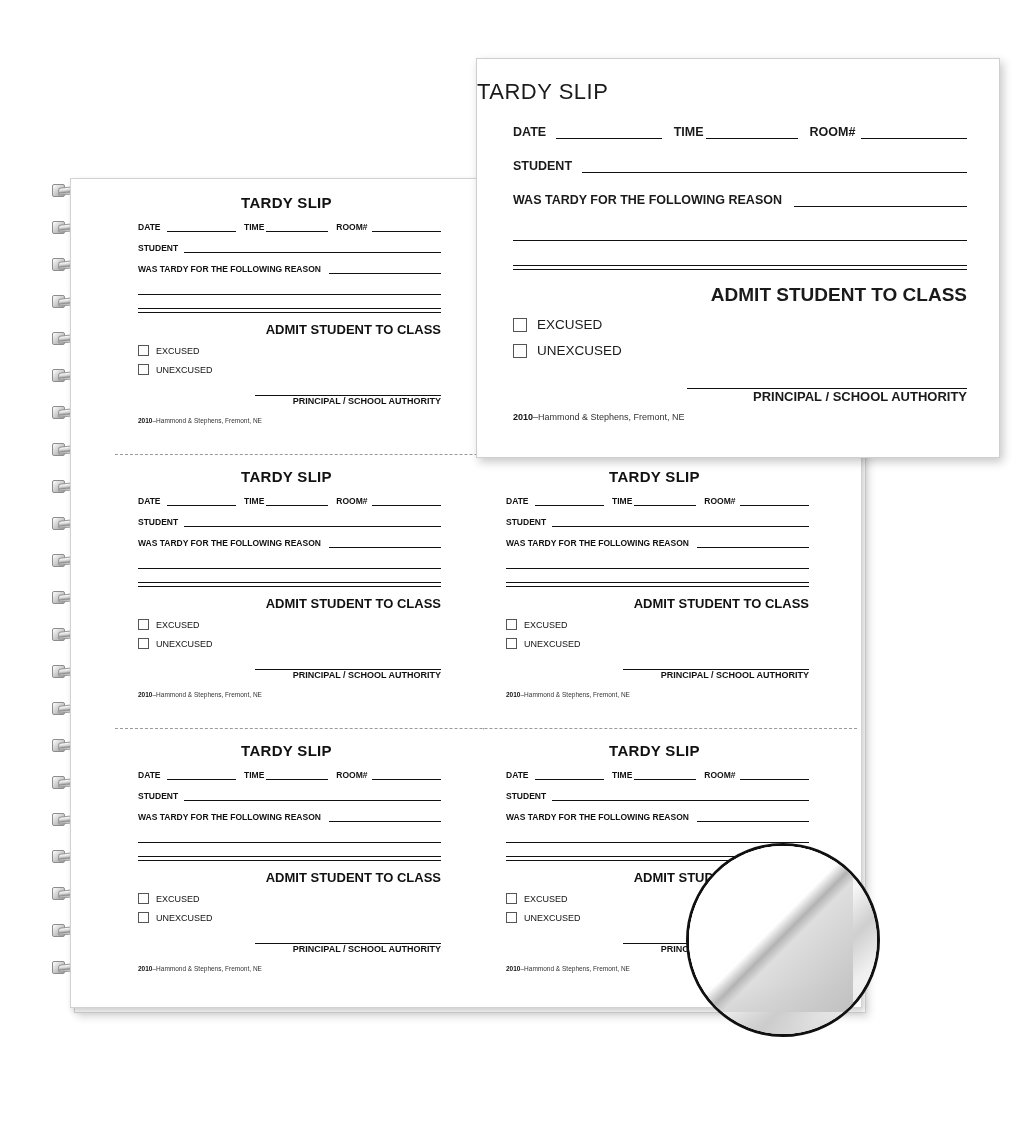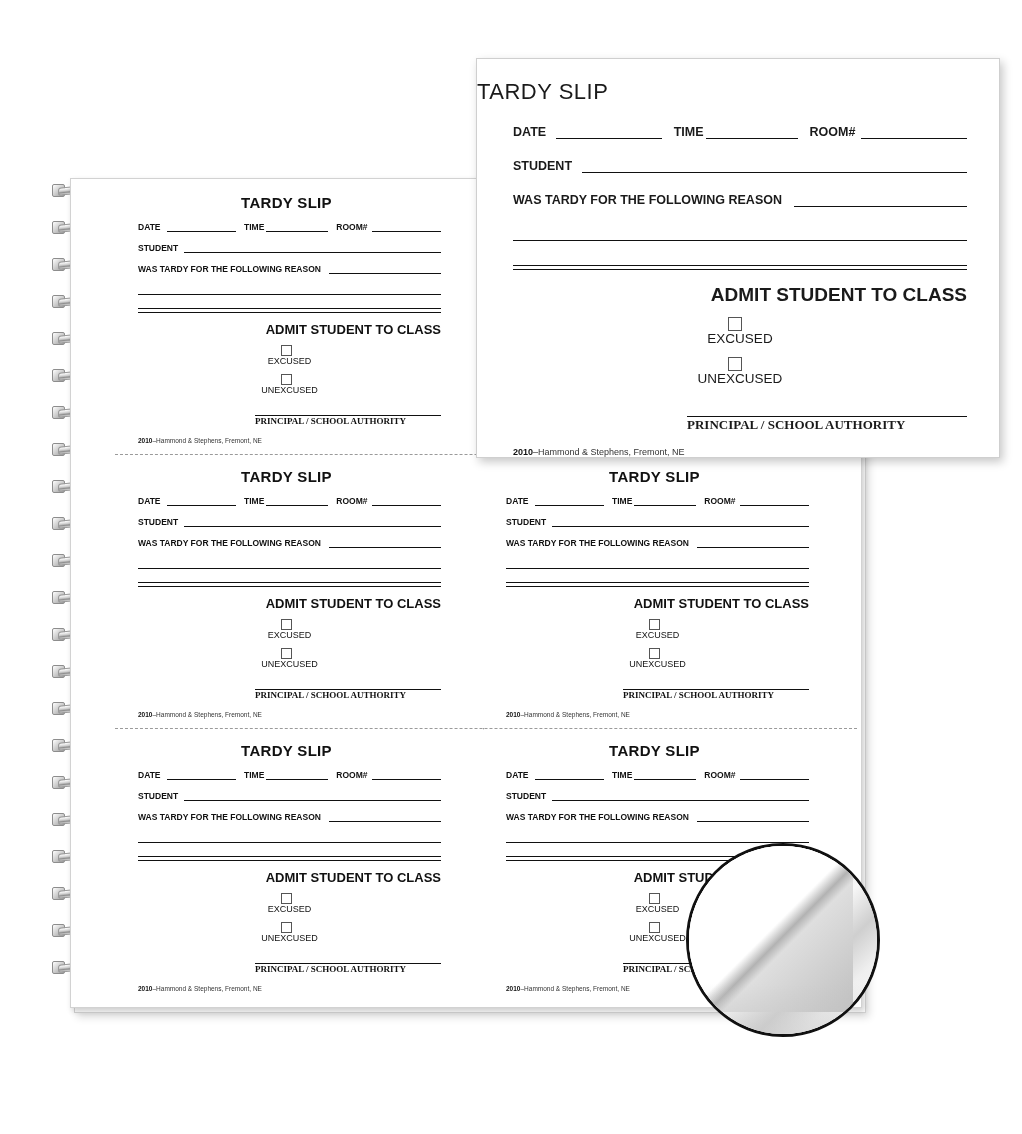--- a/index.html
+++ b/index.html
@@ -122,29 +122,27 @@
   }
   .chk {
     display: inline-block;
     border: 1px solid #555;
     background: #fff;
     vertical-align: middle;
   }
   .chkrow {
     display: flex;
     align-items: center;
-    flex-direction: column;
   }
   .sigwrap {
     display: flex;
     justify-content: flex-end;
   }
   .sig {
-    text-align: left;
-    font-family: Liberation Serif, serif;
+    text-align: right;
   }
   .sigline {
     border-top: 1px solid #111;
   }
   .foot {
     color: #333;
   }
   .foot b { color: #111; }
 
   
@@ -189,21 +187,21 @@
   #front-slip .title { font-size: 22px; margin-top: 20px; letter-spacing: 0.5px; }
   #front-slip .body { padding: 0 32px 0 36px; }
   #front-slip .row { font-size: 12.5px; margin-top: 20px; }
   #front-slip .line { height: 13px; }
   #front-slip .dblrule { margin-top: 24px; }
   #front-slip .admit { font-size: 19px; margin-top: 14px; }
   #front-slip .chkrow { font-size: 13.5px; margin-top: 11px; }
   #front-slip .chk { width: 12px; height: 12px; margin-right: 10px; }
   #front-slip .sigwrap { margin-top: 26px; }
   #front-slip .sig { width: 280px; font-size: 13px; font-weight: bold; padding-top: 4px; }
-  #front-slip .foot { font-size: 9px; margin-top: 14px; }
+  #front-slip .foot { font-size: 9px; margin-top: 8px; }
 
   
   #magnifier {
     position: absolute;
     left: 686px;
     top: 843px;
     width: 188px;
     height: 188px;
     border-radius: 50%;
     border: 3px solid #111;

